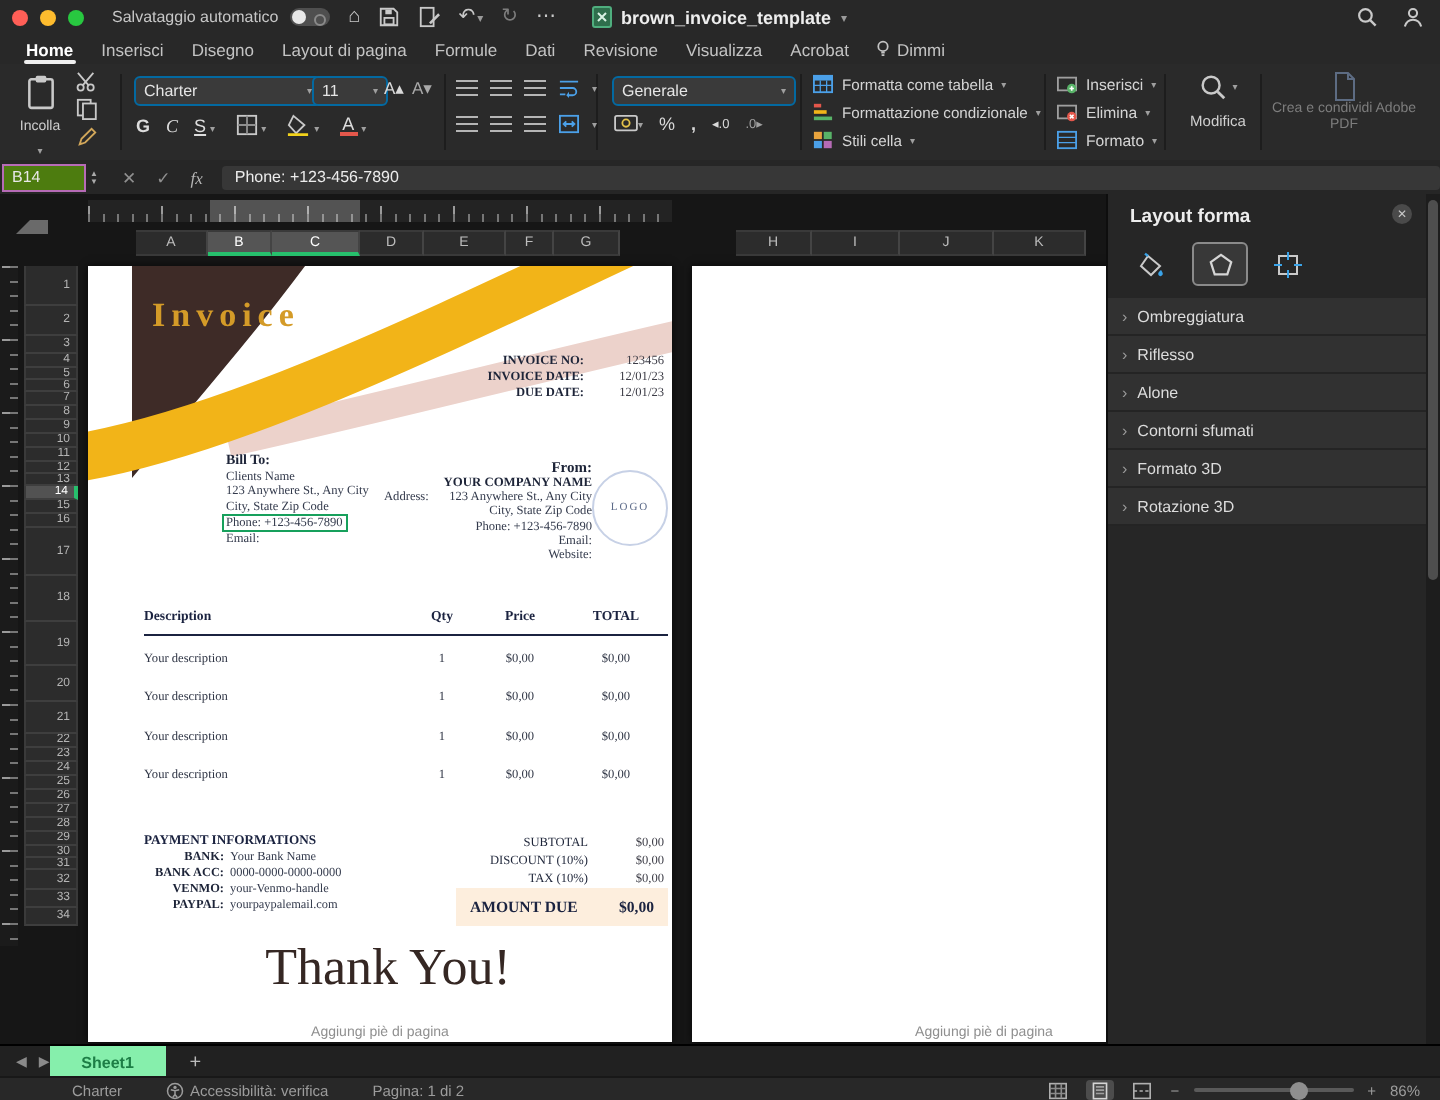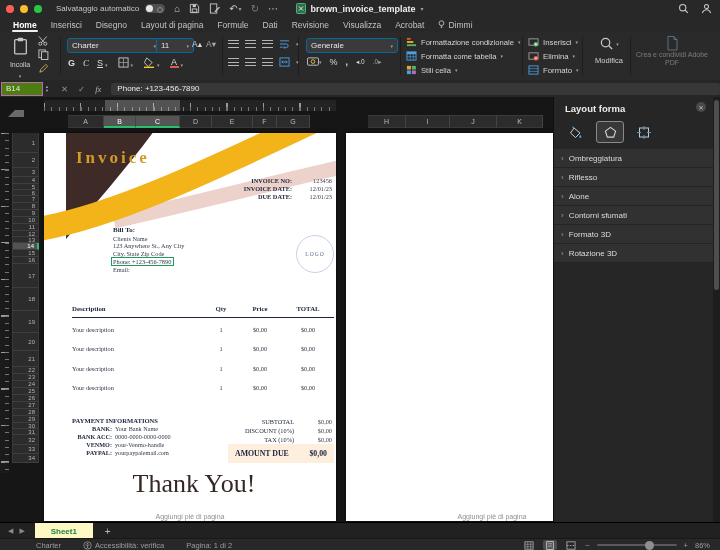--- a/index.html
+++ b/index.html
@@ -120,21 +120,21 @@
   .ptabs{position:absolute;left:8px;top:24px;display:flex;gap:6px;}
   .ptab{width:26px;height:20px;display:flex;align-items:center;justify-content:center;border:1px solid transparent;border-radius:3px;}
   .ptab.sel{border-color:#8a8a8a;background:#383838;}
   .psections{position:absolute;left:0;right:0;top:52px;}
   .psec{height:18px;background:#313131;border-bottom:1px solid #242424;display:flex;align-items:center;font-size:8px;color:#dcdcdc;}
   .psec .pchev{color:#9a9a9a;font-size:8px;margin:0 5px 0 7px;}
 
   
   .sheetbar{position:absolute;left:0;top:522px;width:720px;height:16px;background:#212121;border-top:1px solid #000;display:flex;align-items:center;}
   .snav{color:#8a8a8a;font-size:7px;margin-left:8px;}
-  .sheettab{margin-left:10px;width:58px;height:16px;background:#fef9c3;color:#1d7e46;font-weight:bold;font-size:8px;display:flex;align-items:center;justify-content:center;}
+  .sheettab{width:58px;height:16px;background:#86efac;color:#1d7e46;font-weight:bold;font-size:8px;display:flex;align-items:center;justify-content:center;}
   .addsheet{margin-left:12px;color:#bbb;font-size:10px;}
   .statusbar{position:absolute;left:0;top:538px;width:720px;height:12px;background:#282828;border-top:1px solid #181818;display:flex;align-items:center;font-size:7.5px;color:#9c9c9c;}
   .sitem{margin-left:22px;display:flex;align-items:center;gap:3px;}
   .sright{position:absolute;right:10px;display:flex;align-items:center;gap:7px;}
   .viewbtn{width:14px;height:10px;display:flex;align-items:center;justify-content:center;border-radius:2px;}
   .viewbtn.sel{background:#4c4c4c;}
   .slider{width:80px;height:2px;background:#5a5a5a;border-radius:1px;position:relative;}
   .slider .knob{position:absolute;left:48px;top:-3.5px;width:9px;height:9px;border-radius:50%;background:#8f8f8f;}
 </style>
 </head>
@@ -349,34 +349,34 @@
       </span>
       <span>%</span>
       <span style="font-weight:bold">,</span>
       <span style="font-size:6.5px">◂.0</span>
       <span style="font-size:6.5px;color:#9f9f9f">.0▸</span>
     </div>
 
     <div class="abs" style="left:406px;top:3px;" id="styleRows">
         <div class="stylerow">
           <svg width="11" height="10" viewBox="0 0 12 11">
+            <rect x="1" y="1" width="10" height="9" fill="none" stroke="#4ba0e8"></rect>
+            <rect x="1" y="1" width="10" height="2.6" fill="#4ba0e8"></rect>
+            <path d="M1 6.3h10M4.5 3.6v6.4M8 3.6v6.4" stroke="#4ba0e8" stroke-width=".7"></path>
+          </svg>
+          <span>Formatta come tabella</span>
+          <span class="chev">▾</span>
+        </div>
+        <div class="stylerow">
+          <svg width="11" height="10" viewBox="0 0 12 11">
             <rect x="1" y="1" width="4" height="2" fill="#e4574b"></rect>
             <rect x="1" y="4.5" width="7" height="2" fill="#f2b418"></rect>
             <rect x="1" y="8" width="10" height="2" fill="#58b368"></rect>
           </svg>
           <span>Formattazione condizionale</span>
-          <span class="chev">▾</span>
-        </div>
-        <div class="stylerow">
-          <svg width="11" height="10" viewBox="0 0 12 11">
-            <rect x="1" y="1" width="10" height="9" fill="none" stroke="#4ba0e8"></rect>
-            <rect x="1" y="1" width="10" height="2.6" fill="#4ba0e8"></rect>
-            <path d="M1 6.3h10M4.5 3.6v6.4M8 3.6v6.4" stroke="#4ba0e8" stroke-width=".7"></path>
-          </svg>
-          <span>Formatta come tabella</span>
           <span class="chev">▾</span>
         </div>
         <div class="stylerow">
           <svg width="11" height="10" viewBox="0 0 12 11">
             <rect x="1" y="1" width="4.4" height="4" fill="#e8a33d"></rect>
             <rect x="6.4" y="1" width="4.4" height="4" fill="#58b368"></rect>
             <rect x="1" y="6" width="4.4" height="4" fill="#4ba0e8"></rect>
             <rect x="6.4" y="6" width="4.4" height="4" fill="#b66bb6"></rect>
           </svg>
           <span>Stili cella</span>
@@ -526,20 +526,32 @@
           </div>
         </div>
       <div class="billto inv" id="billTo">
           <div class="bt">Bill To:</div>
           <div>Clients Name</div>
           <div>123 Anywhere St., Any City</div>
           <div>City, State Zip Code</div>
           <div><span class="selcell">Phone: +123-456-7890</span></div>
           <div>Email:</div>
         </div>
+      <div class="fromblk inv" id="fromBlk">
+          <div class="ft">From:</div>
+          <div class="fc">YOUR COMPANY NAME</div>
+          <div class="addr">
+            <span>Address:</span>
+            <span>123 Anywhere St., Any City</span>
+          </div>
+          <div>City, State Zip Code</div>
+          <div>Phone: +123-456-7890</div>
+          <div>Email:</div>
+          <div>Website:</div>
+        </div>
       <div class="logo">LOGO</div>
       <div class="ittable inv" id="itemTable">
           <div class="ithead">
             <span class="c0">Description</span>
             <span class="c1">Qty</span>
             <span class="c2">Price</span>
             <span class="c3">TOTAL</span>
           </div>
           <div class="itrow">
             <span class="c0">Your description</span>

